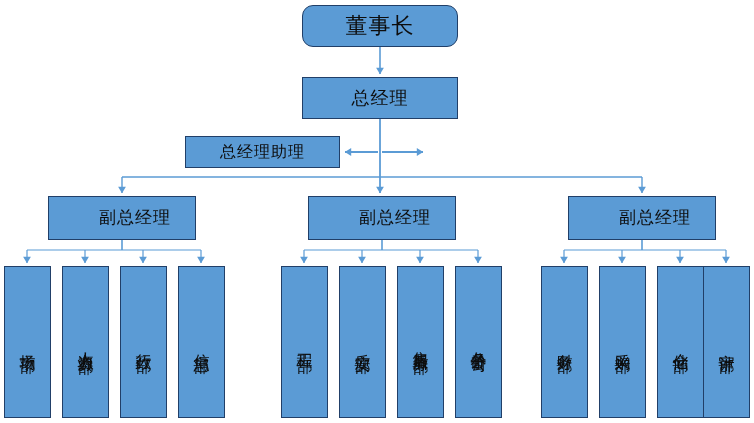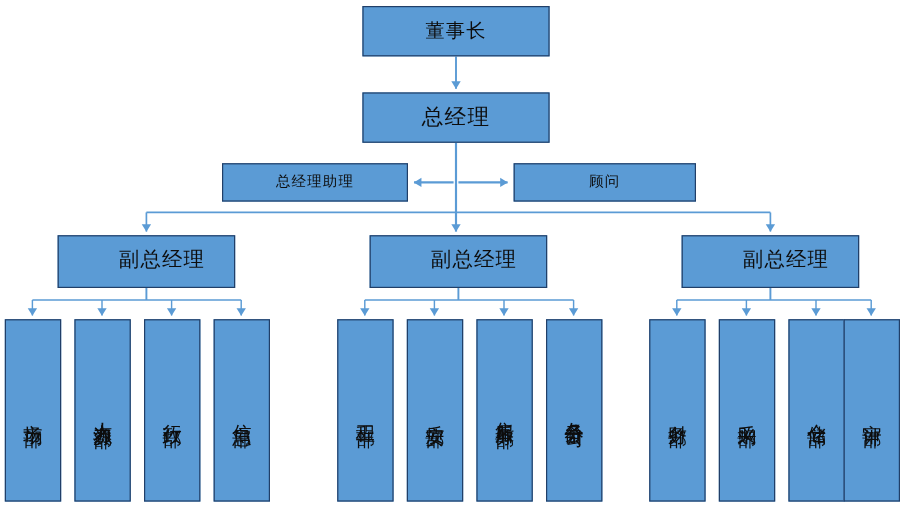--- a/index.html
+++ b/index.html
@@ -34,23 +34,23 @@
     font-size: 17px;
     letter-spacing: 1px;
   }
   .node-v {
     font-size: 16px;
     letter-spacing: 1.5px;
     writing-mode: vertical-rl;
     text-orientation: upright;
     padding-top: 2px;
   }
-  .lvl1 { font-size: 16px; }
+  .lvl1 { font-size: 22px; border-radius: 11px; }
   .lvl2 { font-size: 18px; }
-  .lvl3 { font-size: 12px; }
+  .lvl3 { font-size: 16px; }
   .lvl4 { font-size: 17px; padding-left: 26px; }
   svg.connectors {
     position: absolute;
     left: 0;
     top: 0;
     width: 754px;
     height: 423px;
     pointer-events: none;
   }
 </style>
@@ -103,21 +103,20 @@
     <line x1="622" y1="250" x2="622" y2="263" stroke="#5b9bd5" stroke-width="1.2" marker-end="url(#ar-down)"></line>
     <line x1="680" y1="250" x2="680" y2="263" stroke="#5b9bd5" stroke-width="1.2" marker-end="url(#ar-down)"></line>
     <line x1="726" y1="250" x2="726" y2="263" stroke="#5b9bd5" stroke-width="1.2" marker-end="url(#ar-down)"></line>
   </svg>
 
   <div class="node node-h lvl1" style="left: 302px; top: 5px; width: 156px; height: 42px; background: rgb(91, 155, 213); border-color: rgb(33, 63, 104); color: rgb(13, 13, 13);">董事长</div>
 
   <div class="node node-h lvl2" style="left: 302px; top: 77px; width: 156px; height: 42px; background: rgb(91, 155, 213); border-color: rgb(33, 63, 104); color: rgb(13, 13, 13);">总经理</div>
 
   <div class="node node-h lvl3" style="left: 185px; top: 136px; width: 155px; height: 32px; background: rgb(91, 155, 213); border-color: rgb(33, 63, 104); color: rgb(13, 13, 13);">总经理助理</div>
-  <div class="node node-h lvl3" style="left: 428px; top: 136px; width: 152px; height: 32px; background: rgb(91, 155, 213); border-color: rgb(33, 63, 104); color: rgb(13, 13, 13);">顾问</div>
 
   <div class="node node-h lvl4" style="left: 48px; top: 196px; width: 148px; height: 44px; background: rgb(91, 155, 213); border-color: rgb(33, 63, 104); color: rgb(13, 13, 13);">副总经理</div>
   <div class="node node-h lvl4" style="left: 308px; top: 196px; width: 148px; height: 44px; background: rgb(91, 155, 213); border-color: rgb(33, 63, 104); color: rgb(13, 13, 13);">副总经理</div>
   <div class="node node-h lvl4" style="left: 568px; top: 196px; width: 148px; height: 44px; background: rgb(91, 155, 213); border-color: rgb(33, 63, 104); color: rgb(13, 13, 13);">副总经理</div>
 
   <div class="node node-v" style="left: 4px; top: 266px; width: 47px; height: 152px; background: rgb(91, 155, 213); border-color: rgb(33, 63, 104); color: rgb(13, 13, 13);">市场部</div>
   <div class="node node-v" style="left: 62px; top: 266px; width: 47px; height: 152px; background: rgb(91, 155, 213); border-color: rgb(33, 63, 104); color: rgb(13, 13, 13);">人力资源部</div>
   <div class="node node-v" style="left: 120px; top: 266px; width: 47px; height: 152px; background: rgb(91, 155, 213); border-color: rgb(33, 63, 104); color: rgb(13, 13, 13);">行政部</div>
   <div class="node node-v" style="left: 178px; top: 266px; width: 47px; height: 152px; background: rgb(91, 155, 213); border-color: rgb(33, 63, 104); color: rgb(13, 13, 13);">信息部</div>
   <div class="node node-v" style="left: 281px; top: 266px; width: 47px; height: 152px; background: rgb(91, 155, 213); border-color: rgb(33, 63, 104); color: rgb(13, 13, 13);">工程部</div>

